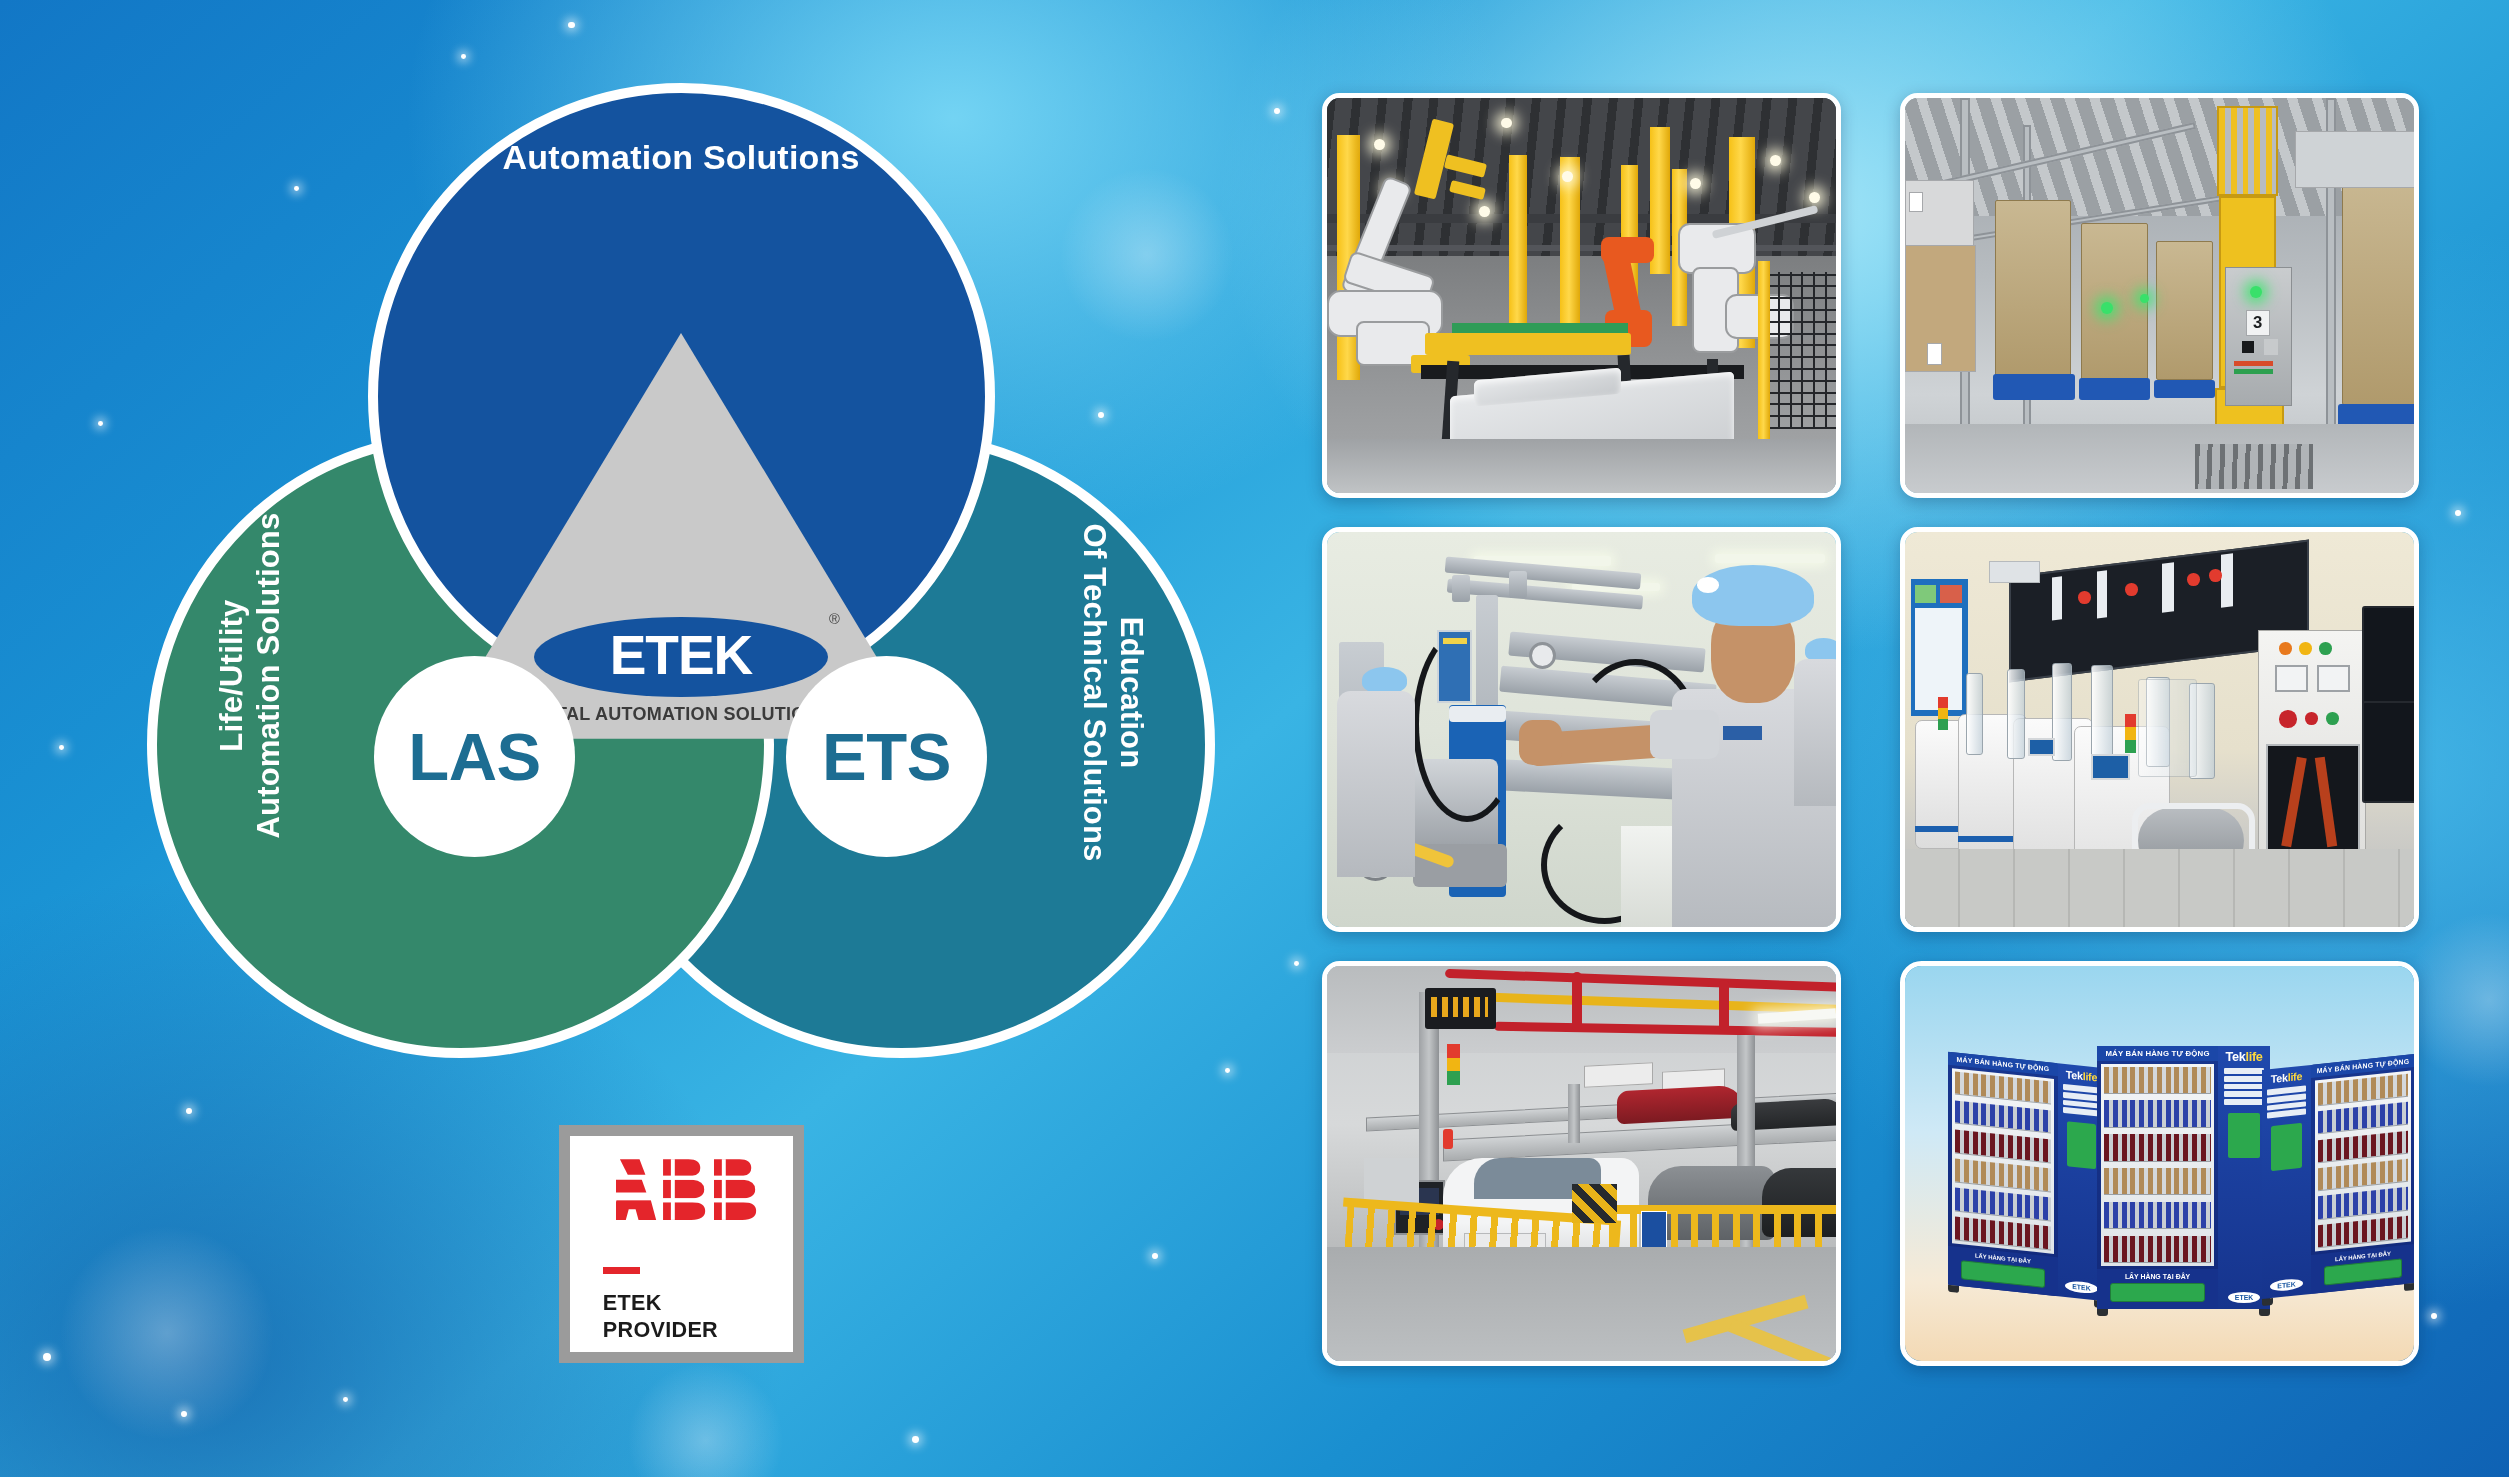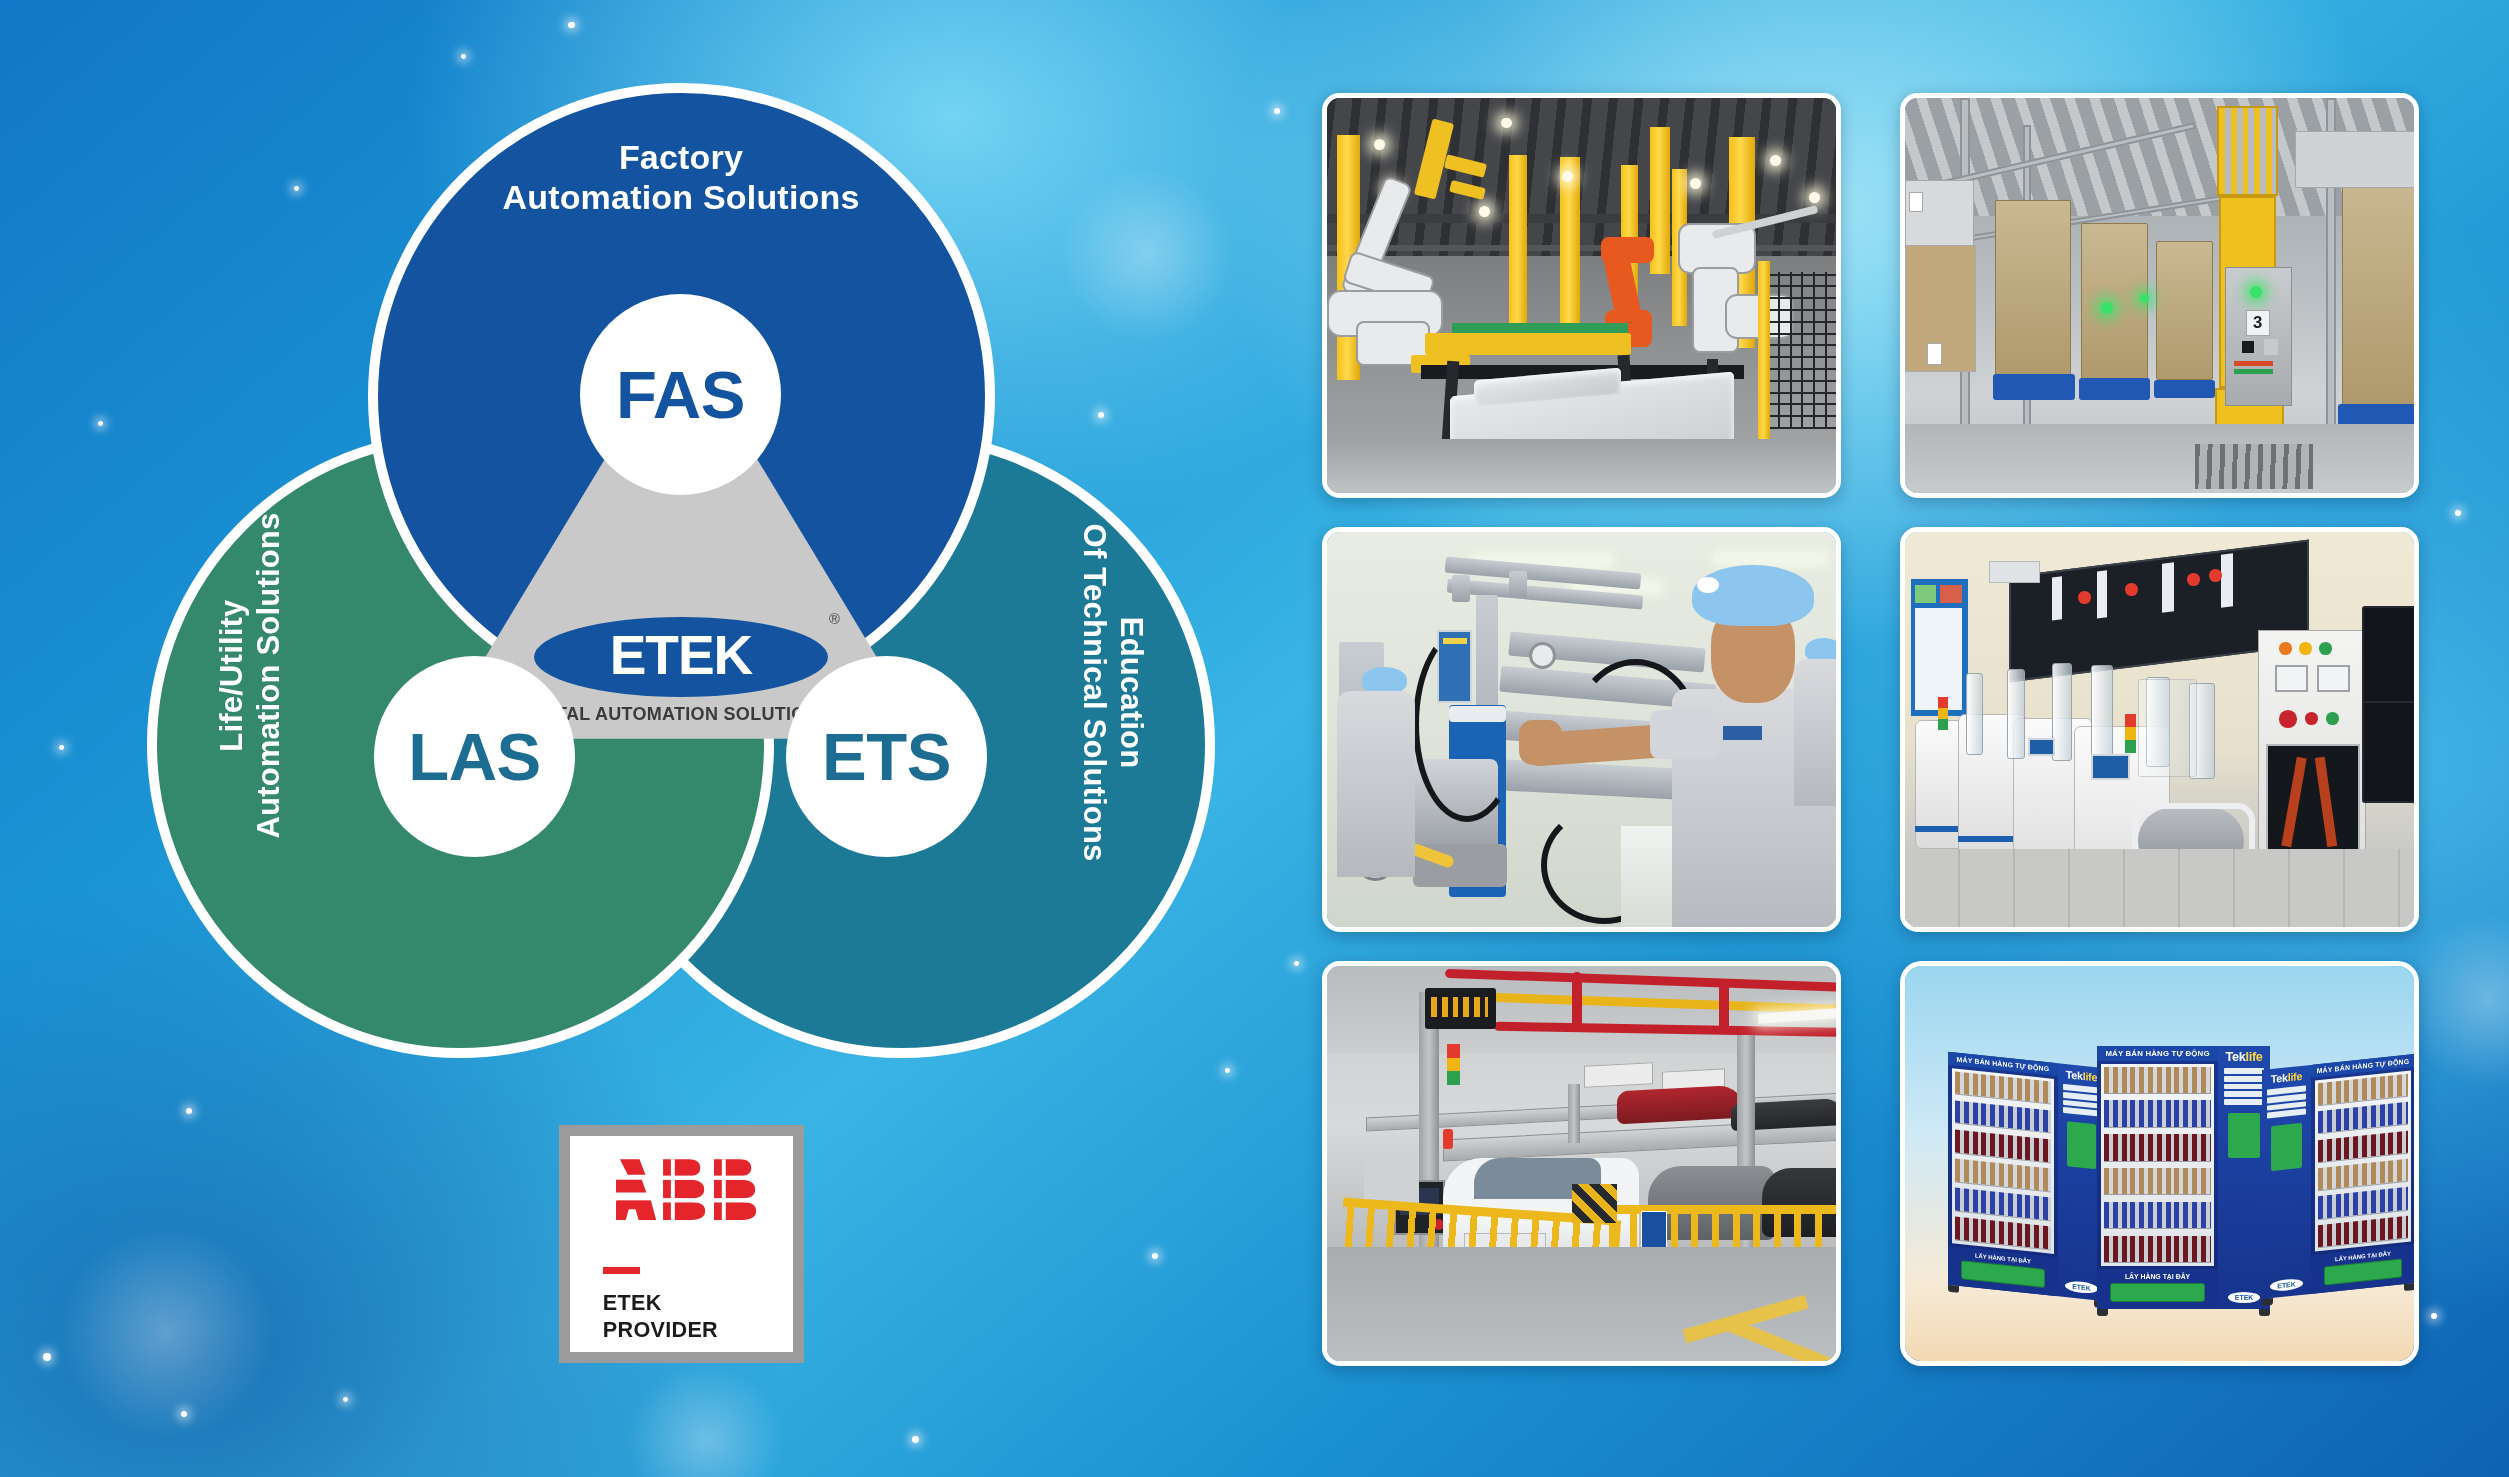--- a/index.html
+++ b/index.html
@@ -202,41 +202,39 @@
 <div class="venn-wrap">
   <div class="venn">
 
     <div class="circ circ-fas"></div>
     <div class="circ circ-las"></div>
     <div class="circ circ-ets"></div>
 
     <div class="tri"></div>
 
     <div class="lbl lbl-fas">
-      <div>Factory</div>
       <div>Automation Solutions</div>
     </div>
     <div class="lbl lbl-las">
       <div>Life/Utility</div>
       <div>Automation Solutions</div>
     </div>
     <div class="lbl lbl-ets">
       <div>Education</div>
       <div>Of Technical Solutions</div>
     </div>
 
     <div class="etek">
       <div class="etek-ell">
         <span class="etek-word">ETEK</span>
         <span class="etek-reg">®</span>
       </div>
       <div class="etek-tag">TOTAL AUTOMATION SOLUTIONS</div>
     </div>
 
-    <div class="tok tok-fas">FAS</div>
     <div class="tok tok-ets">ETS</div>
     <div class="tok tok-las">LAS</div>
   </div>
 </div>
 
 <div class="abb">
   <div class="abb-in">
     <div class="abb-logo">
       <svg width="147" height="65" viewBox="0 0 150 66" aria-hidden="true">
         <g fill="#e4252b">

